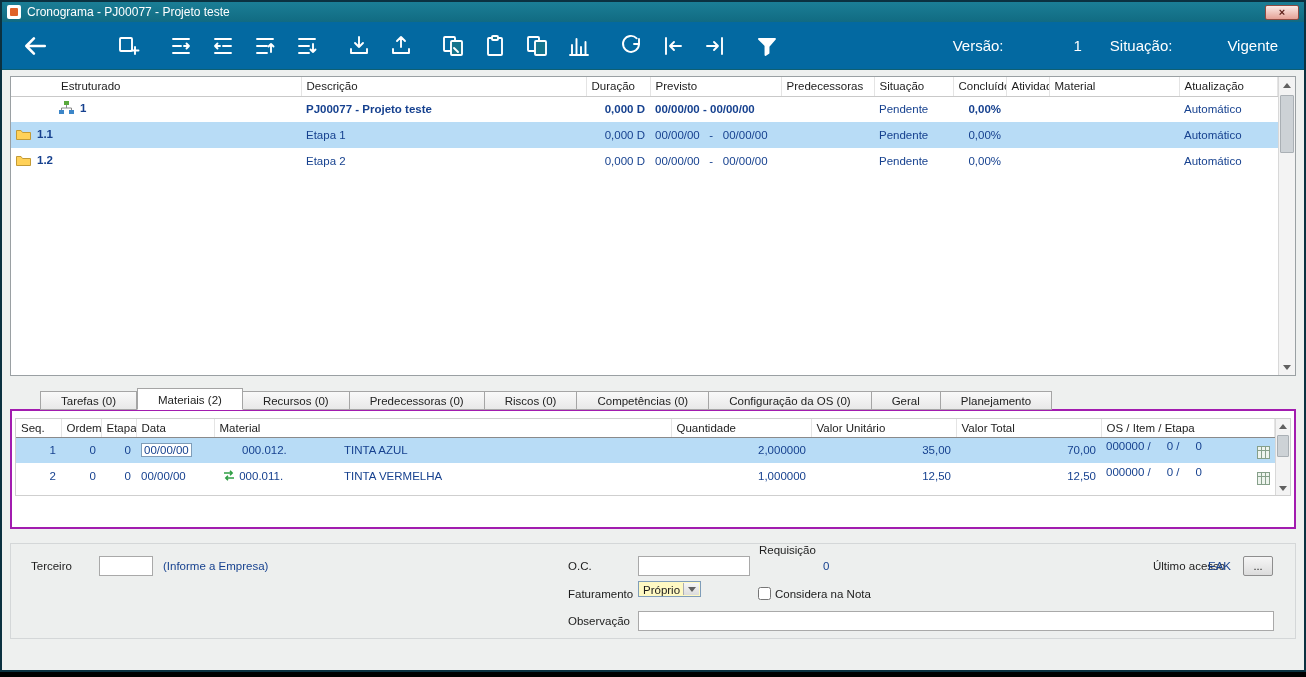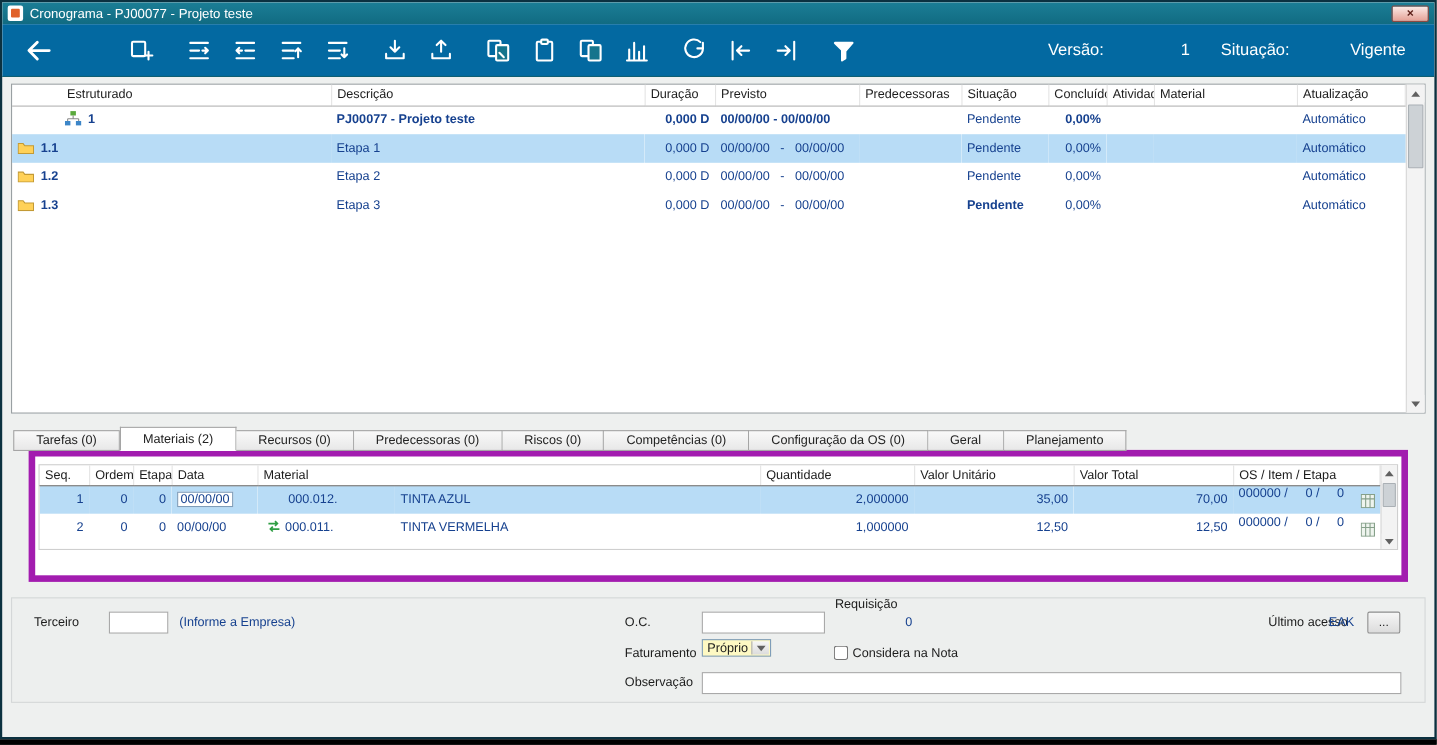--- a/index.html
+++ b/index.html
@@ -44,24 +44,24 @@
   .sb-btn{ height:16px; display:flex; align-items:center; justify-content:center; background:#f3f3f3; }
   .sb-btn.bot{ position:absolute; bottom:0; left:0; right:0; }
   .tri-up{ width:0;height:0;border-left:4px solid transparent;border-right:4px solid transparent;border-bottom:5px solid #606060; }
   .tri-down{ width:0;height:0;border-left:4px solid transparent;border-right:4px solid transparent;border-top:5px solid #606060; }
   .sb-thumb{ position:absolute; left:1px; right:1px; background:#cdd2d6; border:1px solid #aab0b5; border-radius:1px; }
 
   
   .tabstrip{ display:flex; align-items:flex-end; margin:12px 8px -1px 10px; height:22px; position:relative; z-index:3; }
   .tab{ padding:3px 20px 2px 20px; font-size:11.5px; color:#222; background:linear-gradient(#f9f9f9,#e8e8e8);
         border:1px solid #a5a5a5; border-left-width:0; height:19px; white-space:nowrap; }
-  .tab:first-child{ border-left-width:1px; }
+  .tab:first-child{ border-left-width:1px;margin-left:28px; }
   .tab.active{ background:#fff; height:22px; border-bottom:1px solid #fff; border-left-width:1px; padding-top:5px; }
 
-  .panel2{ margin:0 24px; height:120px; background:#fff; border:6px solid #a21caf; position:relative; padding:7px 3px 0 3px; }
+  .panel2{ margin:0 8px; height:120px; background:#fff; border:2px solid #a21caf; position:relative; padding:7px 3px 0 3px; }
   .grid2wrap{ position:relative; height:78px; border:1px solid #cfcfcf; }
   .grid2wrap table{ width:calc(100% - 15px); }
   .grid2wrap th{ border-bottom:1px solid #8a8a8a; height:18px; }
   .grid2wrap td{ height:26px; }
   .g2scroll{ position:absolute; top:0; right:0; bottom:0; width:15px; background:#f3f3f3; border-left:1px solid #d8d8d8; }
   .editbox{ background:#fff; border:1px solid #7f9db9; padding:0 2px; }
   .osic{ float:right; margin-top:6px; }
 
   .notice{ position:absolute; bottom:-10px; left:195px; background:#ffffe1; border:1px solid #5a5a5a;
            padding:1px 7px; font-size:11.5px; color:#1a1a1a; white-space:nowrap; z-index:6; }
@@ -264,34 +264,20 @@
         </tr>
         <tr>
           <td class="c-estr lvl1"><span class="rowic"><svg width="15" height="12">
                   <path d="M0.5 2.5h4.5l1.5 2h8v7h-14Z" fill="#ffd158" stroke="#c39a35"></path>
                 </svg></span><span class="num">1.2</span></td>
           <td>Etapa 2</td>
           <td class="r">0,000 D</td>
           <td class="pre">00/00/00   -   00/00/00</td>
           <td></td>
           <td>Pendente</td>
-          <td class="r">0,00%</td>
-          <td></td>
-            <td></td>
-          <td>Automático</td>
-        </tr>
-        <tr>
-          <td class="c-estr lvl1"><span class="rowic"><svg width="15" height="12">
-                  <path d="M0.5 2.5h4.5l1.5 2h8v7h-14Z" fill="#ffd158" stroke="#c39a35"></path>
-                </svg></span><span class="num">1.3</span></td>
-          <td>Etapa 3</td>
-          <td class="r">0,000 D</td>
-          <td class="pre">00/00/00   -   00/00/00</td>
-          <td></td>
-          <td class="b">Pendente</td>
           <td class="r">0,00%</td>
           <td></td>
             <td></td>
           <td>Automático</td>
         </tr>
       </tbody>
     </table>
     <div class="vscroll">
       <div class="sb-btn">
           <span class="tri-up"></span>

